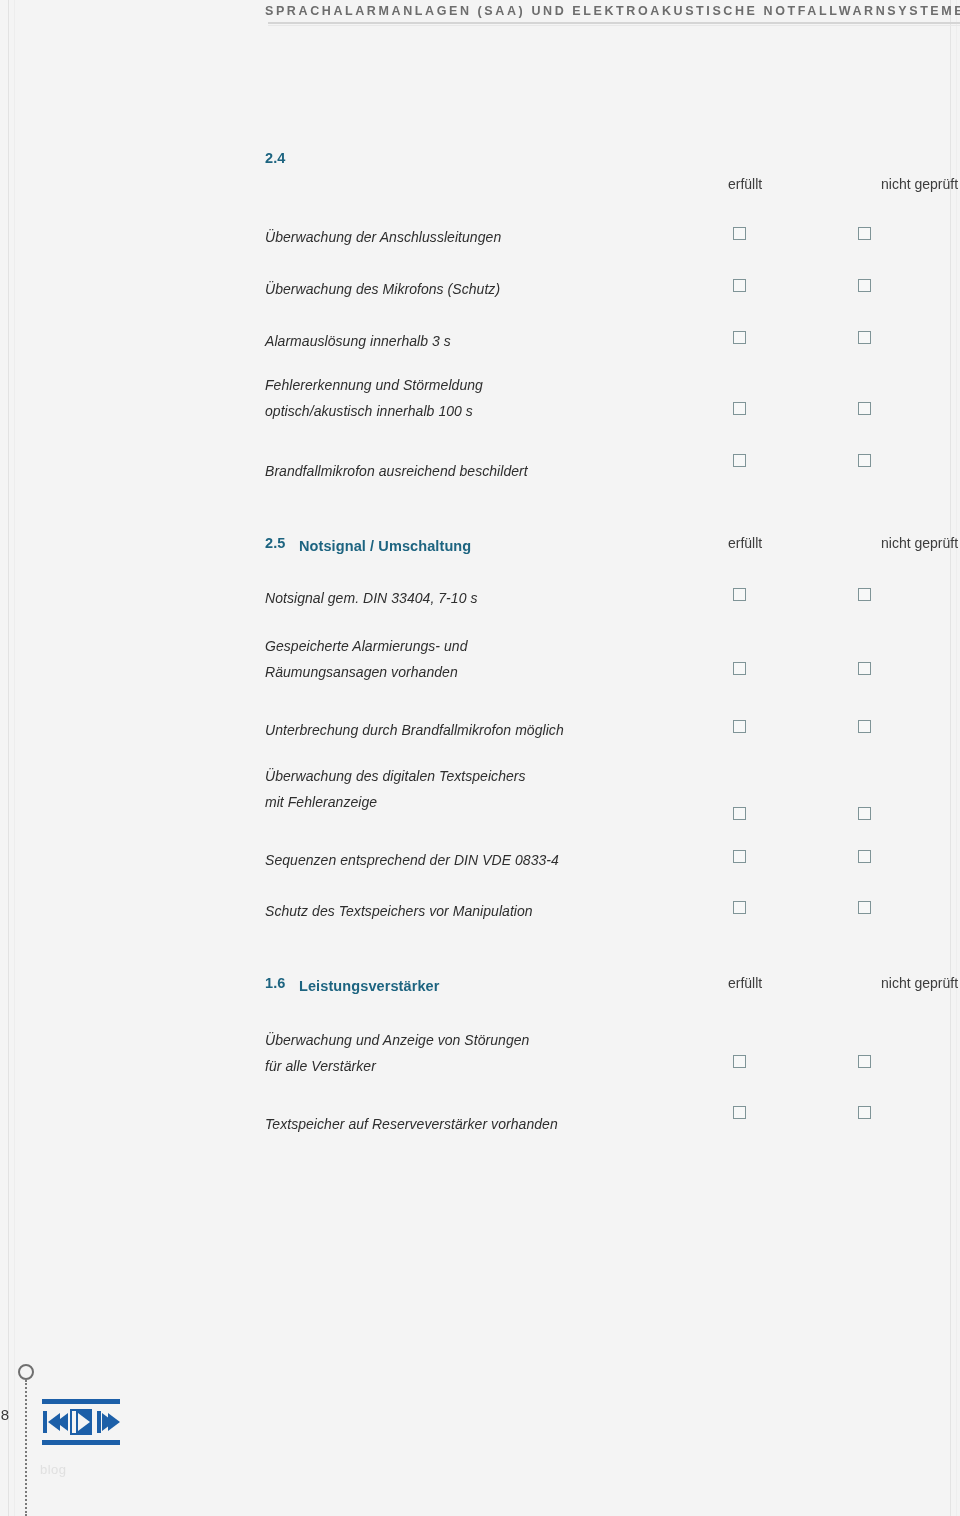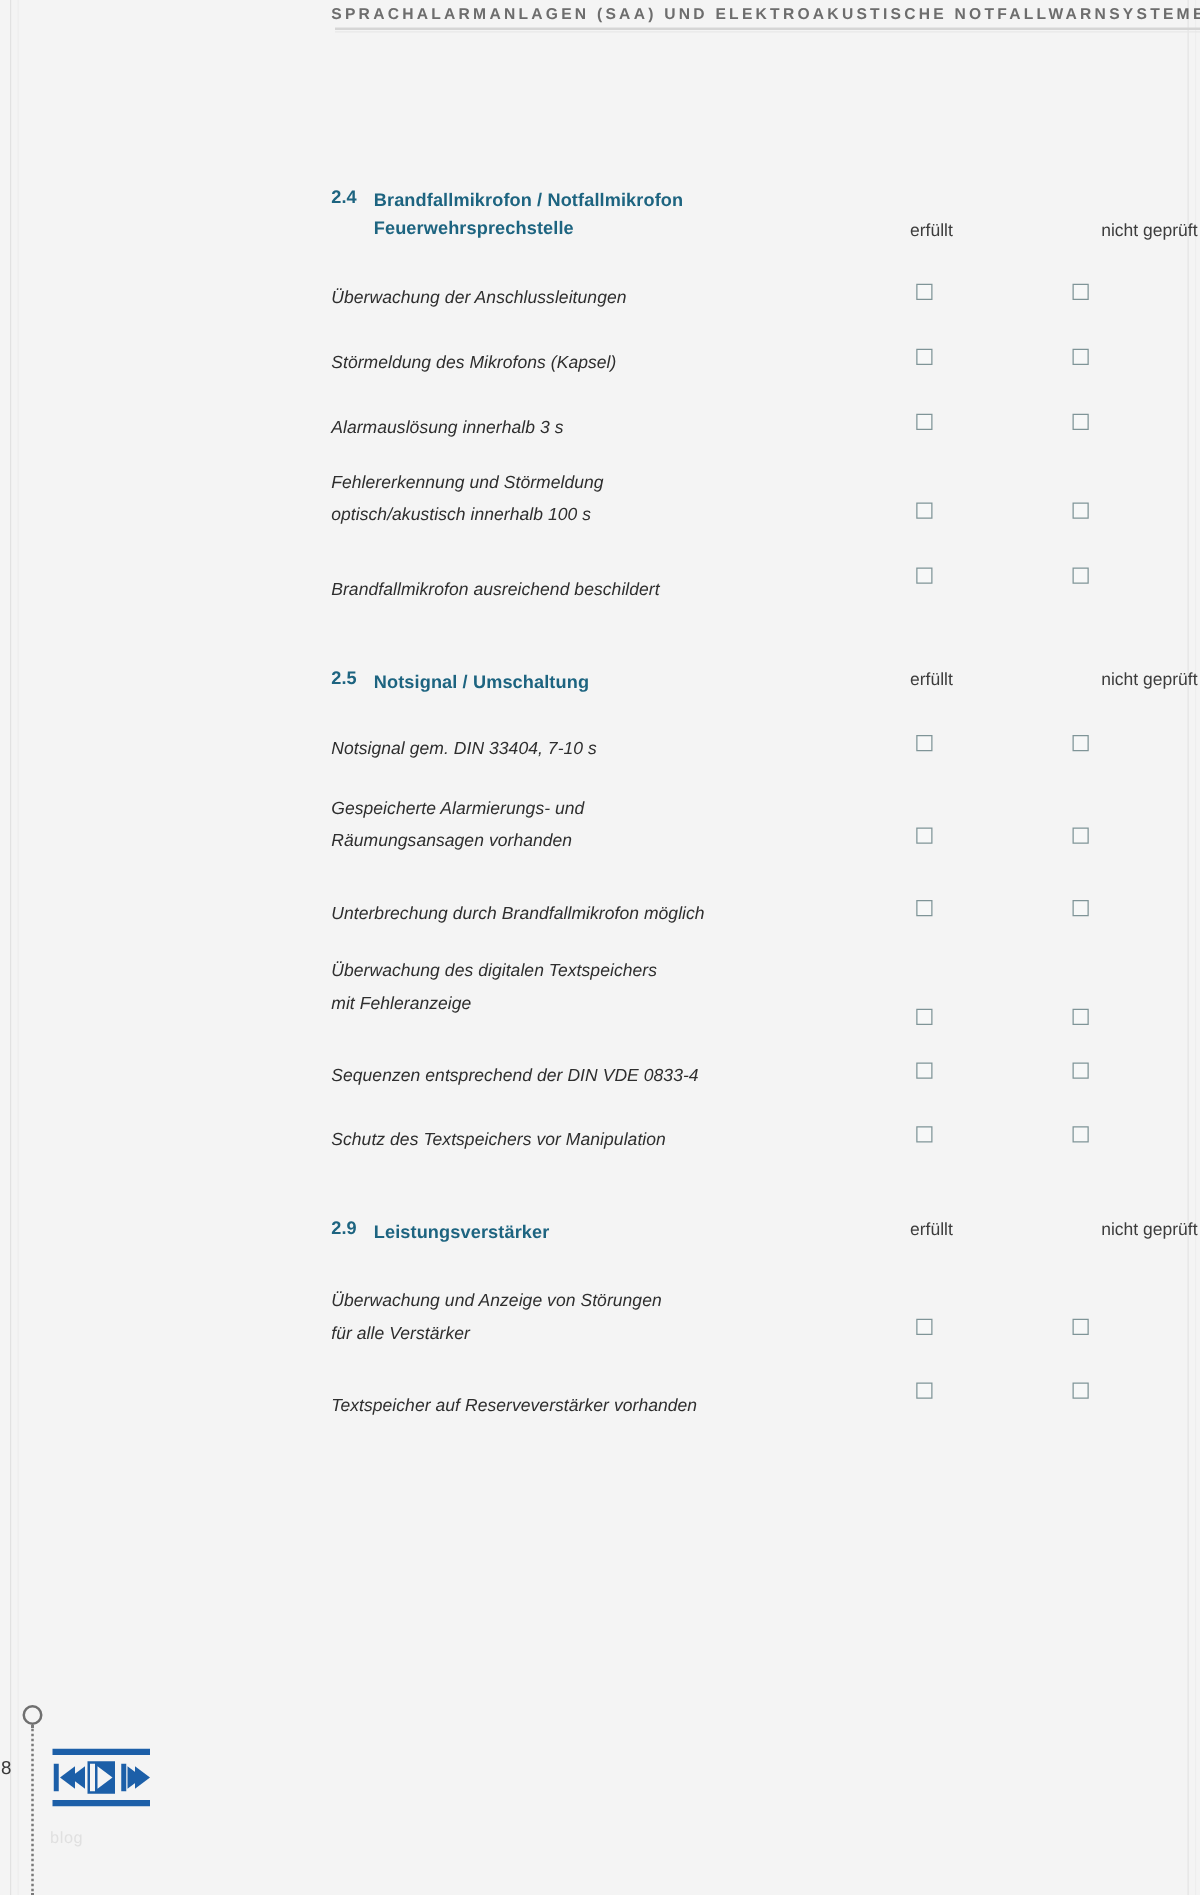--- a/index.html
+++ b/index.html
@@ -290,32 +290,30 @@
   <div class="edge-rule-right2"></div>
 
   <div class="running-header">SPRACHALARMANLAGEN (SAA) UND ELEKTROAKUSTISCHE NOTFALLWARNSYSTEME (ENS)</div>
   <div class="header-rule"></div>
   <div class="header-rule-thin"></div>
 
   <div class="content" id="content">
       <div class="section" style="top: 150px;">
         <div class="sec-head">
           <div class="sec-num">2.4</div>
-          <div class="sec-title">Brandfallmikrofon / Notfallmikrofon
-Feuerwehrsprechstelle</div>
           <div class="col-label c1" style="top: 26px;">erfüllt</div>
           <div class="col-label c2" style="top: 26px;">nicht geprüft</div>
         </div>
         <div class="row" style="top: 74px;">
           <div class="row-text">Überwachung der Anschlussleitungen</div>
         </div>
         <div class="cbx c1" style="top: 77px;"></div>
         <div class="cbx c2" style="top: 77px;"></div>
         <div class="row" style="top: 126px;">
-          <div class="row-text">Störmeldung des Mikrofons (Kapsel)</div>
+          <div class="row-text">Überwachung des Mikrofons (Schutz)</div>
         </div>
         <div class="cbx c1" style="top: 129px;"></div>
         <div class="cbx c2" style="top: 129px;"></div>
         <div class="row" style="top: 178px;">
           <div class="row-text">Alarmauslösung innerhalb 3 s</div>
         </div>
         <div class="cbx c1" style="top: 181px;"></div>
         <div class="cbx c2" style="top: 181px;"></div>
         <div class="row" style="top: 222px;">
           <div class="row-text">Fehlererkennung und Störmeldung
@@ -364,21 +362,21 @@
         <div class="cbx c1" style="top: 315px;"></div>
         <div class="cbx c2" style="top: 315px;"></div>
         <div class="row" style="top: 363px;">
           <div class="row-text">Schutz des Textspeichers vor Manipulation</div>
         </div>
         <div class="cbx c1" style="top: 366px;"></div>
         <div class="cbx c2" style="top: 366px;"></div>
       </div>
       <div class="section" style="top: 975px;">
         <div class="sec-head">
-          <div class="sec-num">2.9</div>
+          <div class="sec-num">1.6</div>
           <div class="sec-title">Leistungsverstärker</div>
           <div class="col-label c1" style="top: 0px;">erfüllt</div>
           <div class="col-label c2" style="top: 0px;">nicht geprüft</div>
         </div>
         <div class="row" style="top: 52px;">
           <div class="row-text">Überwachung und Anzeige von Störungen
 für alle Verstärker</div>
         </div>
         <div class="cbx c1" style="top: 80px;"></div>
         <div class="cbx c2" style="top: 80px;"></div>

